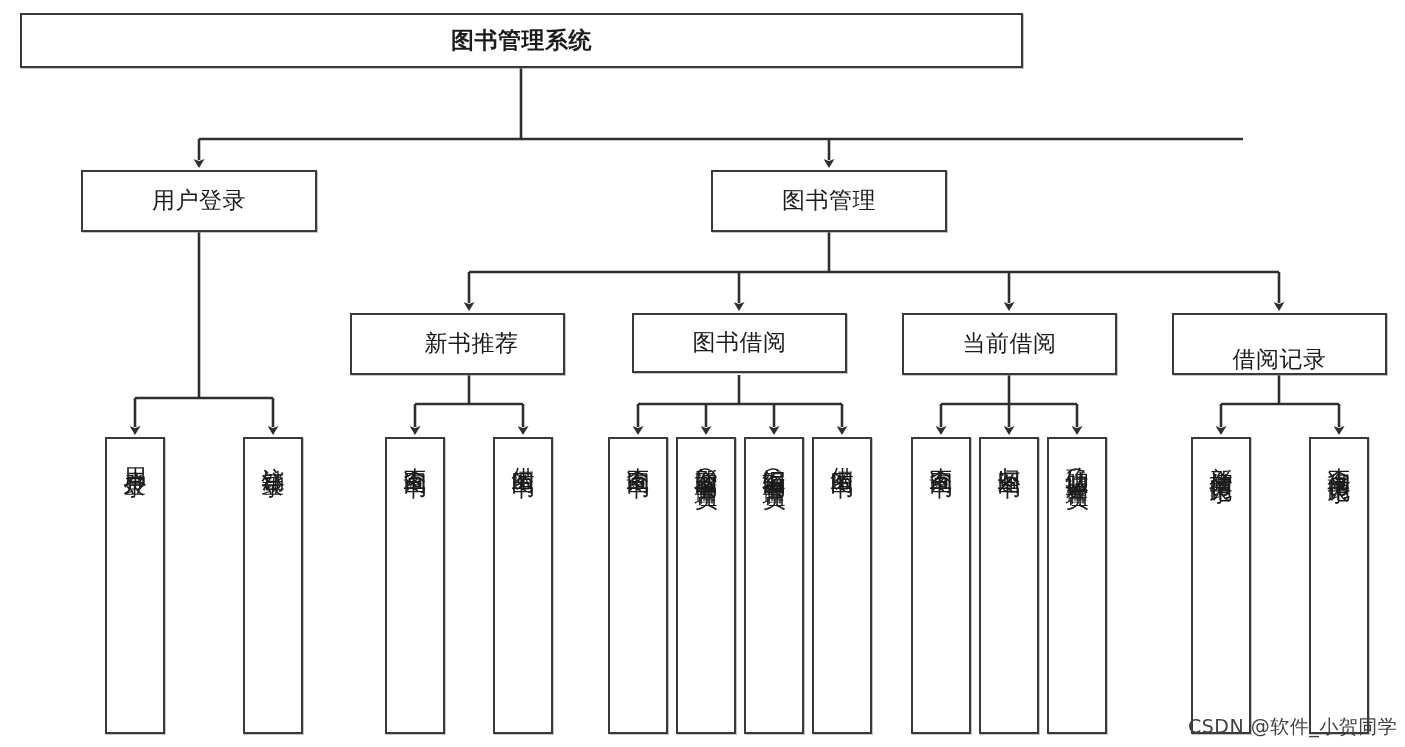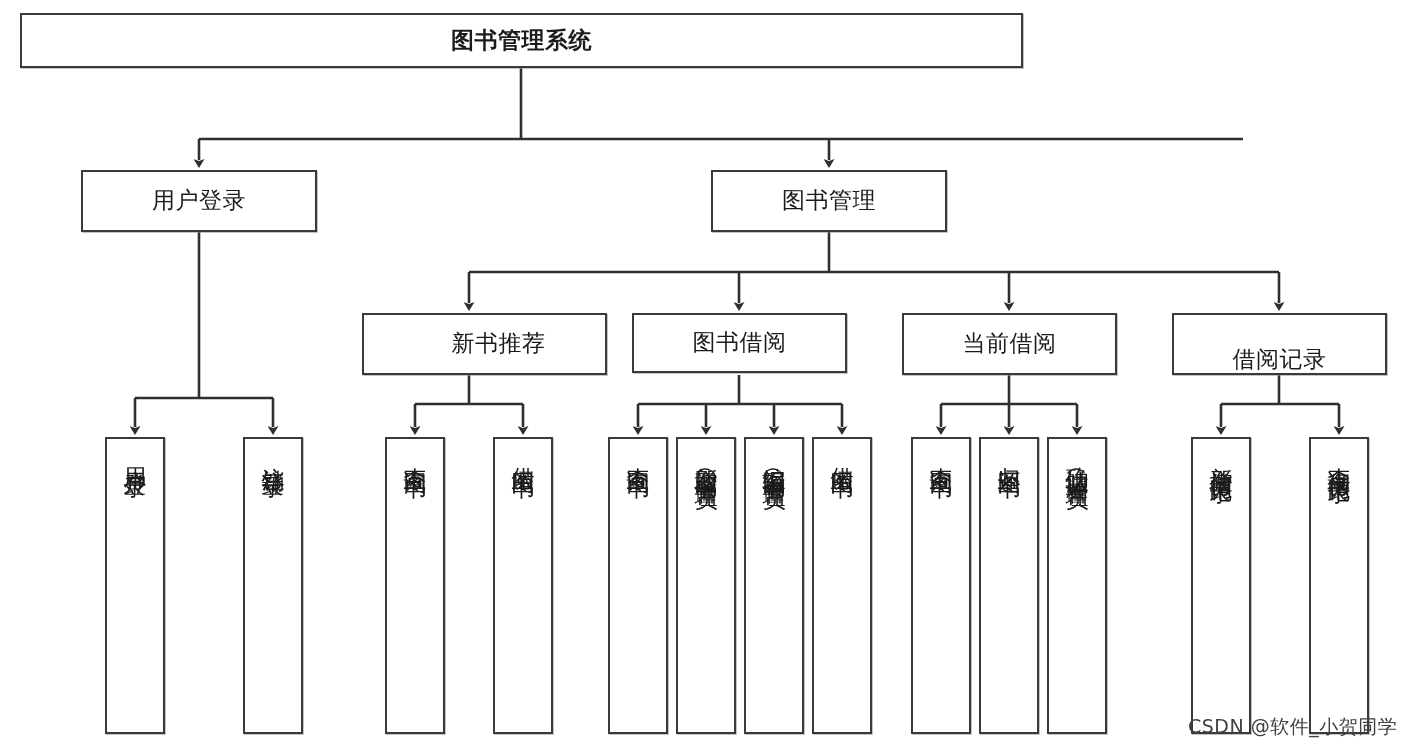--- a/index.html
+++ b/index.html
@@ -157,21 +157,21 @@
     <span class="lbl">图书管理系统</span>
   </div>
 
   <div class="node horiz" style="left:81px; top:170px; width:236px; height:62px;">
     <span class="lbl">用户登录</span>
   </div>
   <div class="node horiz" style="left:711px; top:170px; width:236px; height:62px;">
     <span class="lbl">图书管理</span>
   </div>
 
-  <div class="node horiz" style="left:362px; top:313px; width:245px; height:62px;padding-left:28px;">
+  <div class="node horiz" style="left:350px; top:313px; width:215px; height:62px;padding-left:28px;">
     <span class="lbl">新书推荐</span>
   </div>
   <div class="node horiz" style="left:632px; top:313px; width:215px; height:60px;">
     <span class="lbl">图书借阅</span>
   </div>
   <div class="node horiz" style="left:902px; top:313px; width:215px; height:62px;align-items:center;">
     <span class="lbl">当前借阅</span>
   </div>
   <div class="node horiz" style="left:1172px; top:313px; width:215px; height:62px;align-items:flex-end;">
     <span class="lbl">借阅记录</span>

